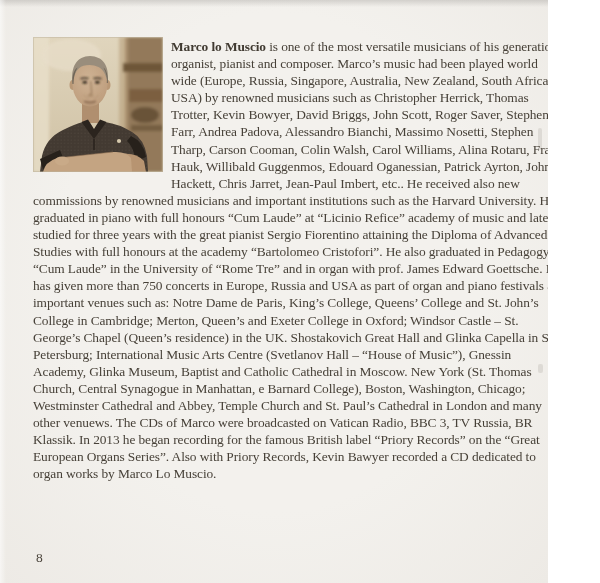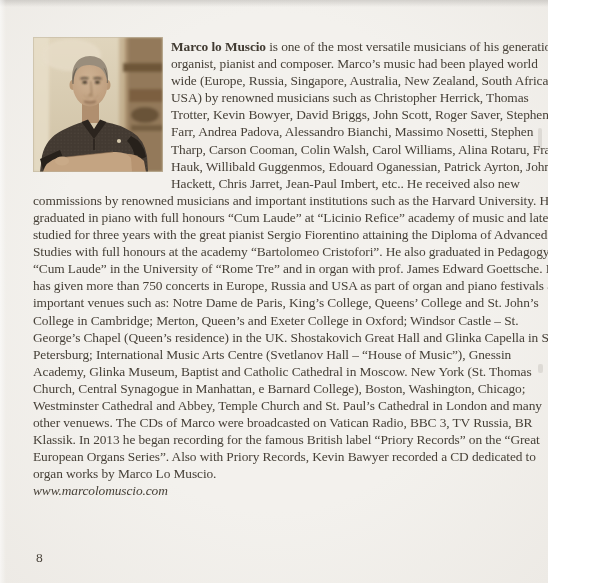--- a/index.html
+++ b/index.html
@@ -155,17 +155,16 @@
             <ellipse cx="29" cy="124" rx="7" ry="4.5" fill="#c9aa88"></ellipse>
           </g>
         </g>
 
         <rect x="0.5" y="0.5" width="129" height="134" fill="none" stroke="#bdb39d" stroke-width="1" opacity="0.5"></rect>
       </svg>
     </figure>
 
     <p class="bio"><strong>Marco lo Muscio</strong><span> is one of the most versatile musicians of his generation: organist, pianist and composer. Marco’s music had been played world wide (Europe, Russia, Singapore, Australia, New Zealand, South Africa, USA) by renowned musicians such as Christopher Herrick, Thomas Trotter, Kevin Bowyer, David Briggs, John Scott, Roger Saver, Stephen Farr, Andrea Padova, Alessandro Bianchi, Massimo Nosetti, Stephen Tharp, Carson Cooman, Colin Walsh, Carol Williams, Alina Rotaru, Franz Hauk, Willibald Guggenmos, Edouard Oganessian, Patrick Ayrton, John Hackett, Chris Jarret, Jean-Paul Imbert, etc.. He received also new commissions by renowned musicians and important institutions such as the Harvard University. He graduated in piano with full honours “Cum Laude” at “Licinio Refice” academy of music and later studied for three years with the great pianist Sergio Fiorentino attaining the Diploma of Advanced Studies with full honours at the academy “Bartolomeo Cristofori”. He also graduated in Pedagogy “Cum Laude” in the University of “Rome Tre” and in organ with prof. James Edward Goettsche. He has given more than 750 concerts in Europe, Russia and USA as part of organ and piano festivals at important venues such as: Notre Dame de Paris, King’s College, Queens’ College and St. John’s College in Cambridge; Merton, Queen’s and Exeter College in Oxford; Windsor Castle – St. George’s Chapel (Queen’s residence) in the UK. Shostakovich Great Hall and Glinka Capella in St. Petersburg; International Music Arts Centre (Svetlanov Hall – “House of Music”), Gnessin Academy, Glinka Museum, Baptist and Catholic Cathedral in Moscow. New York (St. Thomas Church, Central Synagogue in Manhattan, e Barnard College), Boston, Washington, Chicago; Westminster Cathedral and Abbey, Temple Church and St. Paul’s Cathedral in London and many other venuews. The CDs of Marco were broadcasted on Vatican Radio, BBC 3, TV Russia, BR Klassik. In 2013 he began recording for the famous British label “Priory Records” on the “Great European Organs Series”. Also with Priory Records, Kevin Bawyer recorded a CD dedicated to organ works by Marco Lo Muscio.</span></p>
 
-    <p class="website">www.marcolomuscio.com</p>
   </div>
 
   <div class="page-number">8</div>
 </div>
 
 </body></html>

